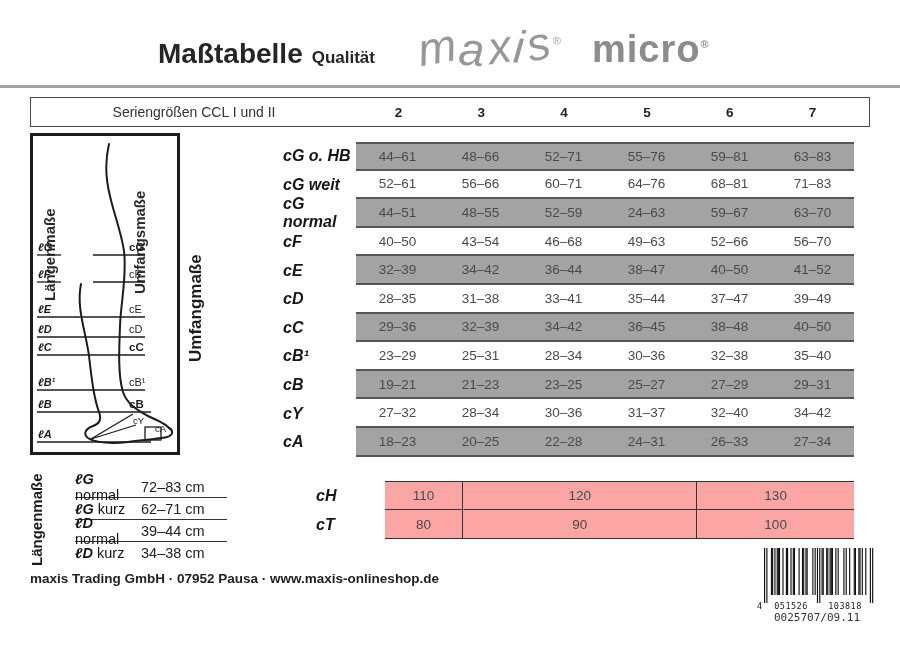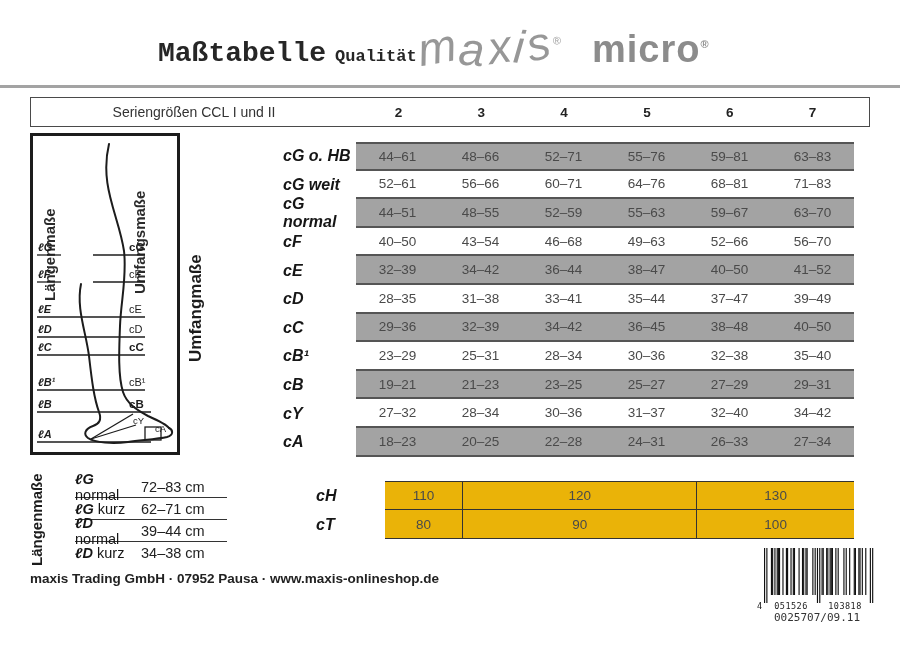--- a/index.html
+++ b/index.html
@@ -1,20 +1,20 @@
 <!DOCTYPE html>
 <html><head>
 <meta charset="utf-8">
 <style>
   html,body{margin:0;padding:0;background:#fff;}
   #page{position:relative;width:900px;height:649px;background:#fff;overflow:hidden;
         font-family:"Liberation Sans","DejaVu Sans",sans-serif;color:#1f1f1f;}
 
   
-  #title-block{position:absolute;left:158px;top:38px;display:flex;align-items:baseline;font-family:Liberation Mono, monospace;}
+  #title-block{position:absolute;left:158px;top:38px;display:flex;align-items:baseline;}
   #title-block .main{font-size:28px;font-weight:bold;color:#262626;}
   #title-block .sub{font-size:17px;font-weight:bold;color:#262626;margin-left:9px;}
   #brand{position:absolute;left:418px;top:20px;color:#979797;font-size:46px;
          font-style:italic;font-weight:500;transform:rotate(-2deg);letter-spacing:3px;}
   #brand .l0{display:inline-block;transform:rotate(-8deg) translateY(-2px);}
   #brand .l1{display:inline-block;transform:rotate(6deg) translateY(2px);}
   #brand .l2{display:inline-block;transform:rotate(-6deg);}
   #brand .l3{display:inline-block;transform:rotate(7deg) translateY(1px);}
   #brand .l4{display:inline-block;transform:rotate(-10deg) translateY(-2px);}
   .reg{font-size:11px;vertical-align:super;font-style:normal;letter-spacing:0;}
@@ -46,21 +46,21 @@
   .mrow{display:flex;height:28.6px;}
   .rlabel{width:73px;display:flex;align-items:center;font-size:16px;font-weight:bold;font-style:italic;color:#161616;}
   .cells{width:498px;display:flex;border-bottom:2px solid #555;box-sizing:border-box;}
   .mrow:first-child .cells{border-top:2px solid #555;}
   .cells .cell{flex:1;display:flex;align-items:center;justify-content:center;font-size:13.5px;color:#4a4a4a;}
   .shaded{background:#a3a3a3;}
 
   
   #span-table{position:absolute;left:283px;top:481px;width:571px;}
   .ct-row{display:flex;height:29px;margin-left:33px;}
-  .ct-cells{width:498px;display:flex;background:#eab308;border-bottom:1.6px solid #333;box-sizing:border-box;}
+  .ct-cells{width:498px;display:flex;background:#fca5a5;border-bottom:1.6px solid #333;box-sizing:border-box;}
   .ct-row:first-child .ct-cells{border-top:1.6px solid #333;}
   .ct-cells span{display:flex;align-items:center;justify-content:center;font-size:13.5px;color:#4a4a4a;box-sizing:border-box;}
   .ct-c1{width:16.7%;border-right:1.6px solid #333;}
   .ct-c2{width:49.9%;border-right:1.6px solid #333;}
   .ct-c3{width:33.4%;}
 
   
   #len-vtitle{position:absolute;left:28px;top:474px;height:92px;writing-mode:vertical-rl;transform:rotate(180deg);
               font-size:15px;font-weight:bold;color:#1c1c1c;display:flex;align-items:center;}
   #len-table{position:absolute;left:75px;top:476px;width:152px;}
@@ -173,21 +173,21 @@
         <span class="cell">68–81</span>
         <span class="cell">71–83</span>
       </div>
     </div>
     <div class="mrow">
       <span class="rlabel">cG normal</span>
       <div class="cells shaded">
         <span class="cell">44–51</span>
         <span class="cell">48–55</span>
         <span class="cell">52–59</span>
-        <span class="cell">55–63</span>
+        <span class="cell">24–63</span>
         <span class="cell">59–67</span>
         <span class="cell">63–70</span>
       </div>
     </div>
     <div class="mrow">
       <span class="rlabel">cF</span>
       <div class="cells">
         <span class="cell">40–50</span>
         <span class="cell">43–54</span>
         <span class="cell">46–68</span>

